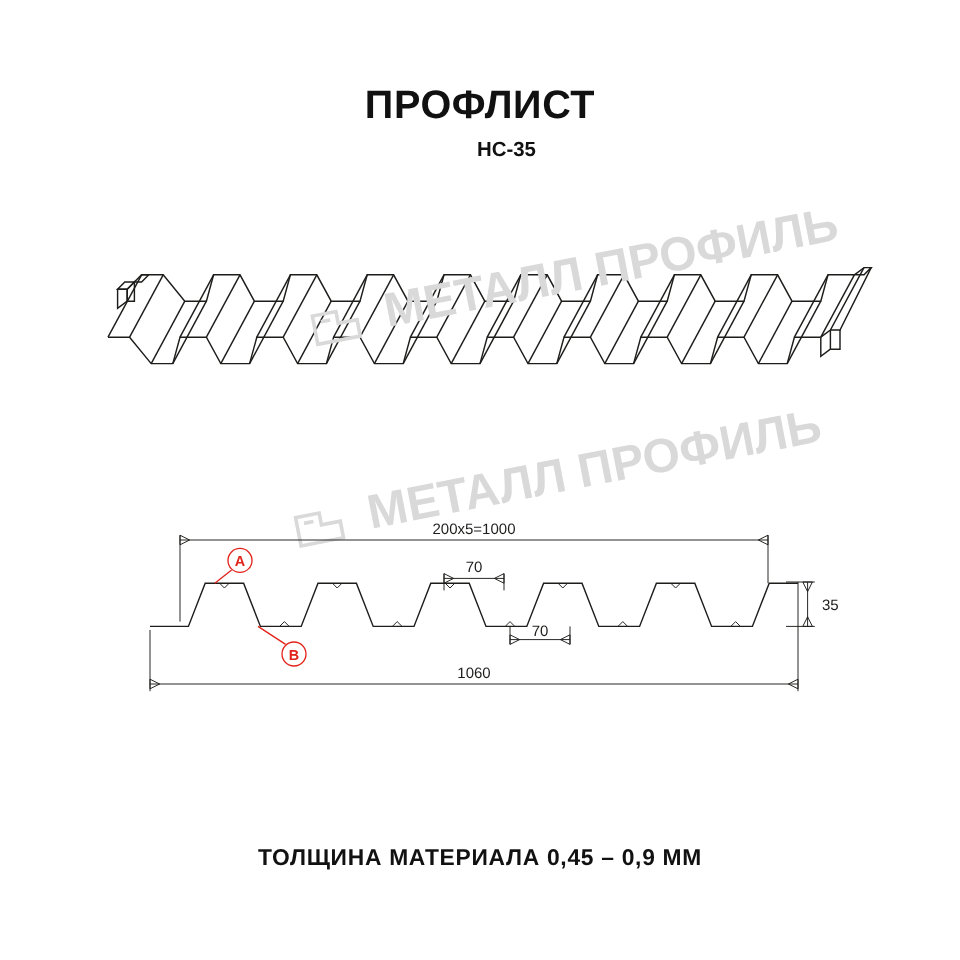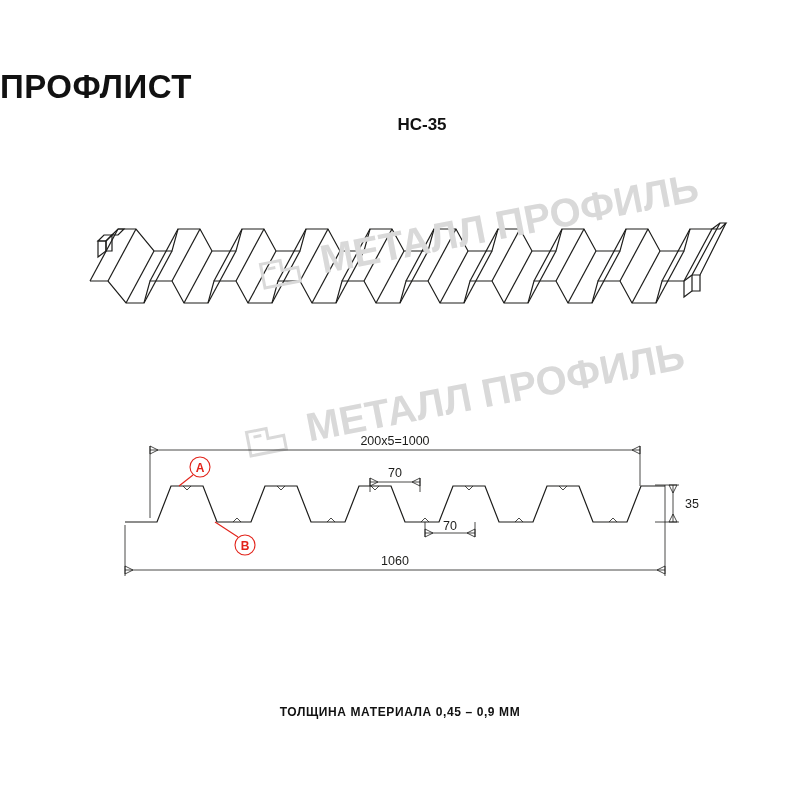--- a/index.html
+++ b/index.html
@@ -17,20 +17,21 @@
   }
   .page {
     position: absolute;
     inset: 0;
   }
   .title {
     position: absolute;
     top: 68px;
     left: 0;
     width: 800px;
+    text-align: center;
     font-size: 33px;
     font-weight: bold;
     letter-spacing: 0.5px;
     color: #111111;
   }
   .subtitle {
     position: absolute;
     top: 115px;
     left: 0;
     width: 800px;
@@ -39,21 +40,21 @@
     font-weight: bold;
     color: #111111;
     padding-left: 22px;
   }
   .footer-note {
     position: absolute;
     top: 705px;
     left: 0;
     width: 800px;
     text-align: center;
-    font-size: 12px;
+    font-size: 19px;
     font-weight: bold;
     letter-spacing: 0.6px;
     color: #111111;
   }
   .iso-wrap {
     position: absolute;
     top: 205px;
     left: 60px;
     width: 690px;
     height: 140px;

